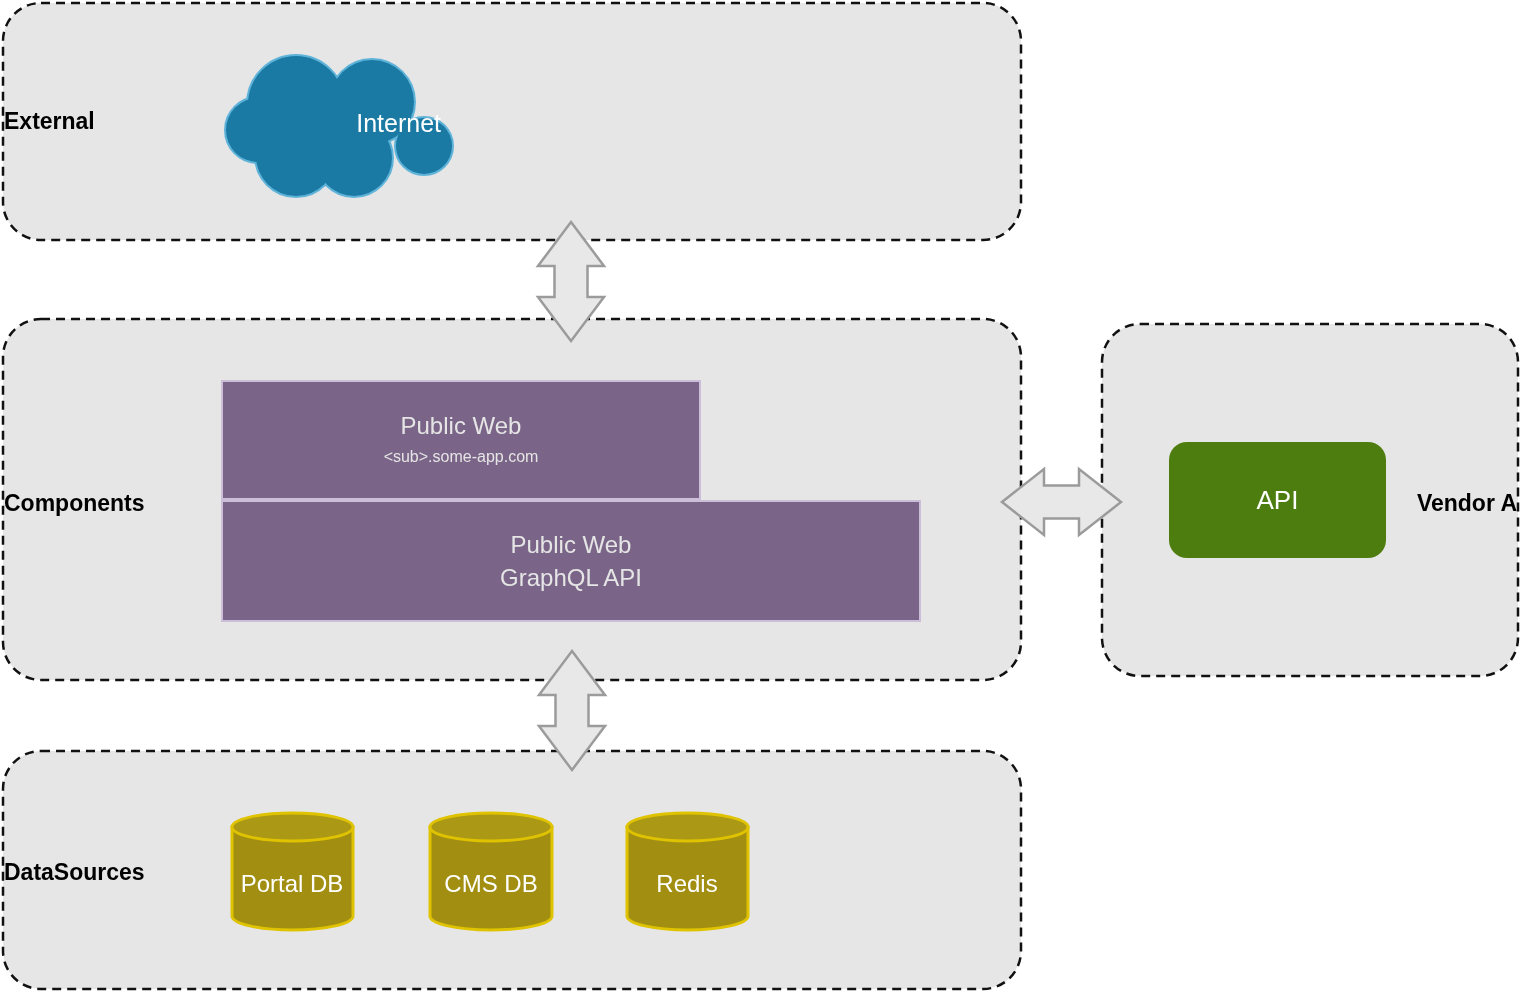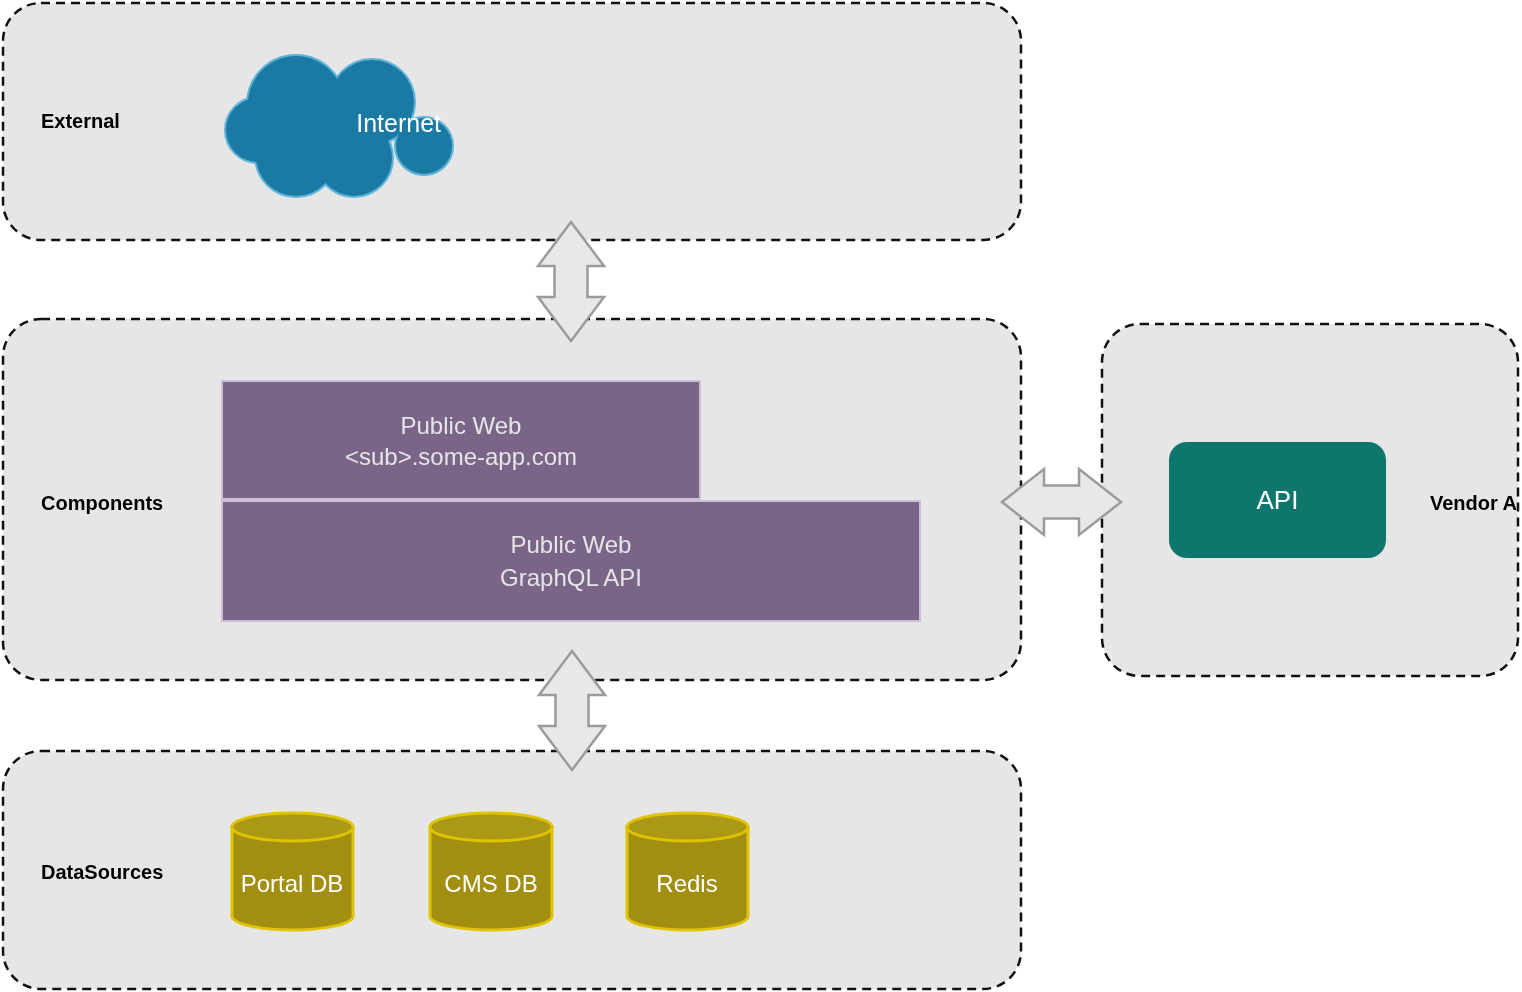--- a/index.html
+++ b/index.html
@@ -4,22 +4,22 @@
 <style>
   html,body { margin:0; padding:0; background:#ffffff; }
   #canvas {
     position:relative; width:1522px; height:992px;
     font-family:"Liberation Sans","DejaVu Sans",sans-serif;
     overflow:hidden; background:#ffffff;
   }
   #shapes { position:absolute; left:0; top:0; width:1522px; height:992px; }
 
   .group-label {
-    position:absolute; font-size:20px; font-weight:bold; color:#000000;
-    line-height:32px; white-space:nowrap;padding-left:37px;
+    position:absolute; font-size:23px; font-weight:bold; color:#000000;
+    line-height:32px; white-space:nowrap;
   }
   .node-text { color:#e5e5e5; text-align:left; }
 
   .top-row {
     position:absolute; left:221px; top:380px; width:480px; height:120px;
     background:#7a6588; border:2px solid #ccbdd9; box-sizing:border-box;
     display:flex;
   }
   .top-row .cell {
     flex:1; display:flex; flex-direction:column; justify-content:center;
@@ -28,25 +28,25 @@
   .top-row .cell + .cell { border-left:2px solid #ccbdd9; }
 
   .gql-box {
     position:absolute; left:221px; top:500px; width:700px; height:122px;
     background:#7a6588; border:2px solid #ccbdd9; box-sizing:border-box;
     display:flex; flex-direction:column; justify-content:center;
     align-items:center; gap:7px;
   }
 
   .node-title { font-size:24px; line-height:26px; }
-  .node-sub   { font-size:24px; line-height:22px; }
+  .node-sub   { font-size:16px; line-height:22px; }
 
   .api-box {
     position:absolute; left:1169px; top:442px; width:217px; height:116px;
-    background:#0f766e; border-radius:18px;
+    background:#4d7c0f; border-radius:18px;
     display:flex; justify-content:center; align-items:center;
     font-size:26px; color:#ffffff;
   }
 
   .internet-label {
     position:absolute; left:241px; top:109px; width:200px;
     font-size:25px; line-height:28px; color:#ffffff; text-align:right;
   }
 
   .db-label {

